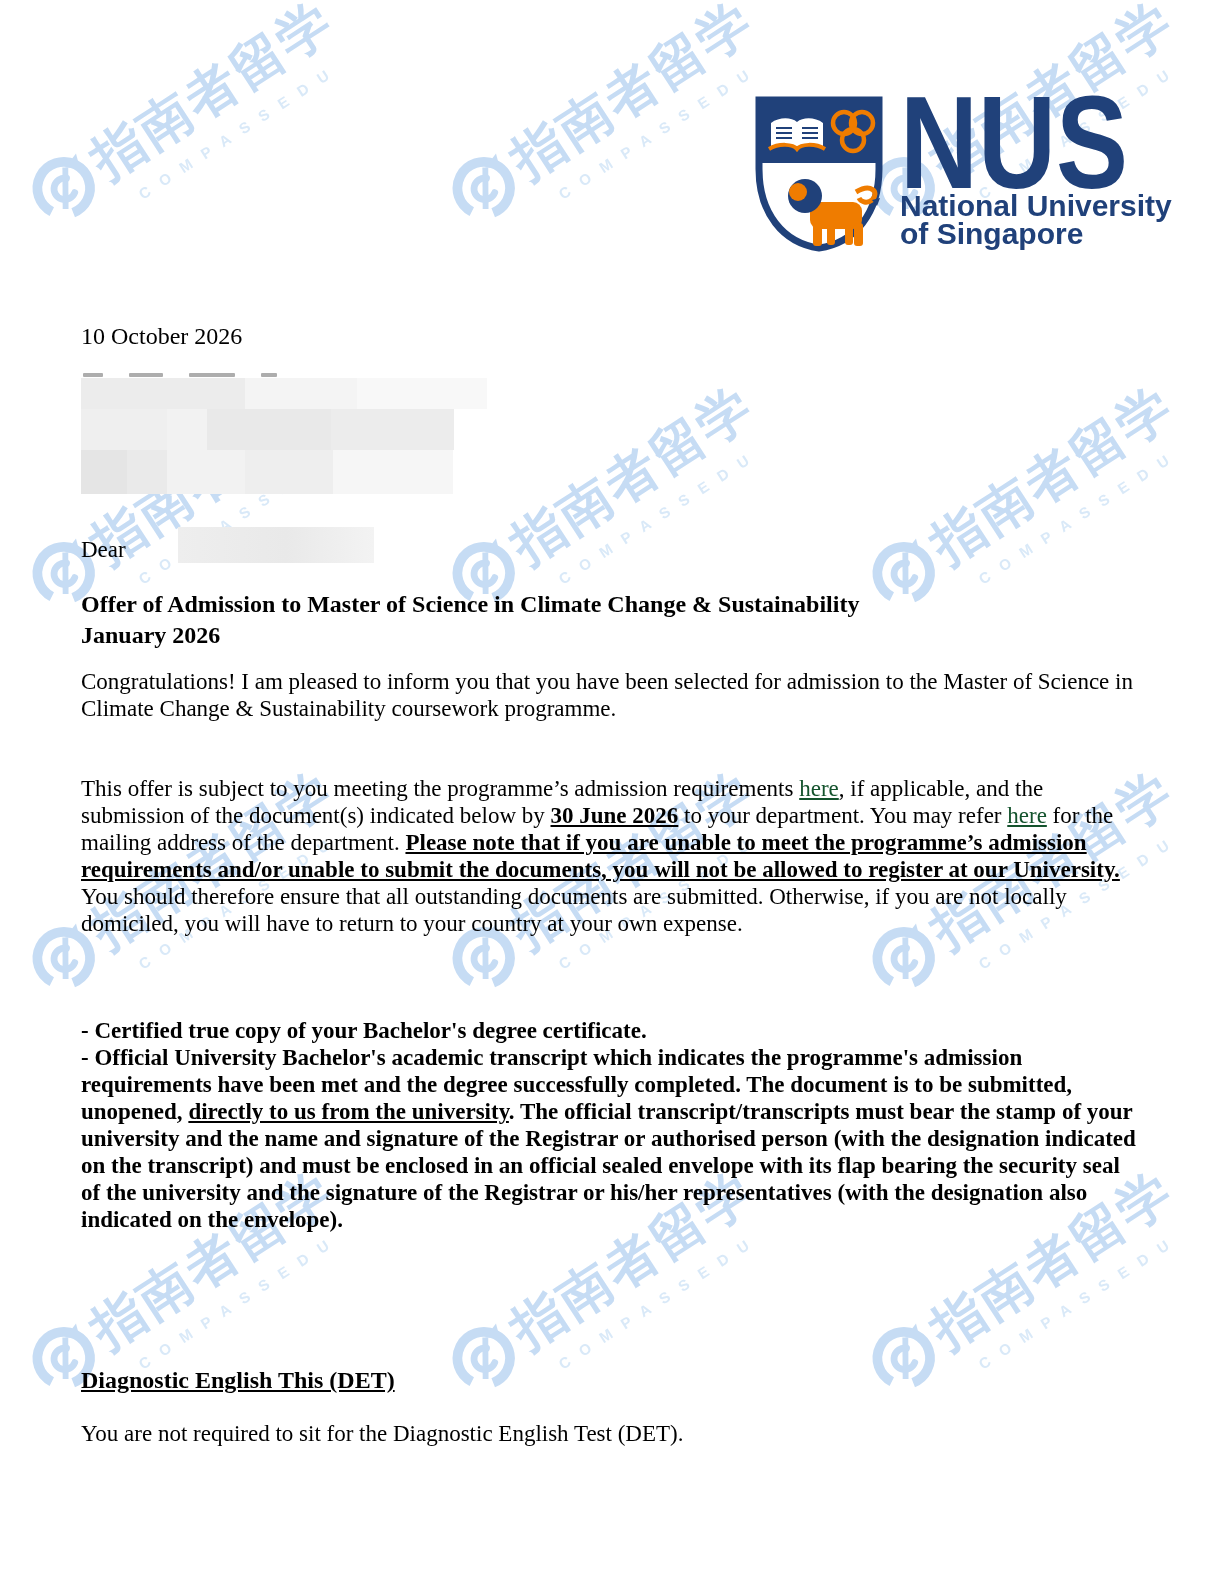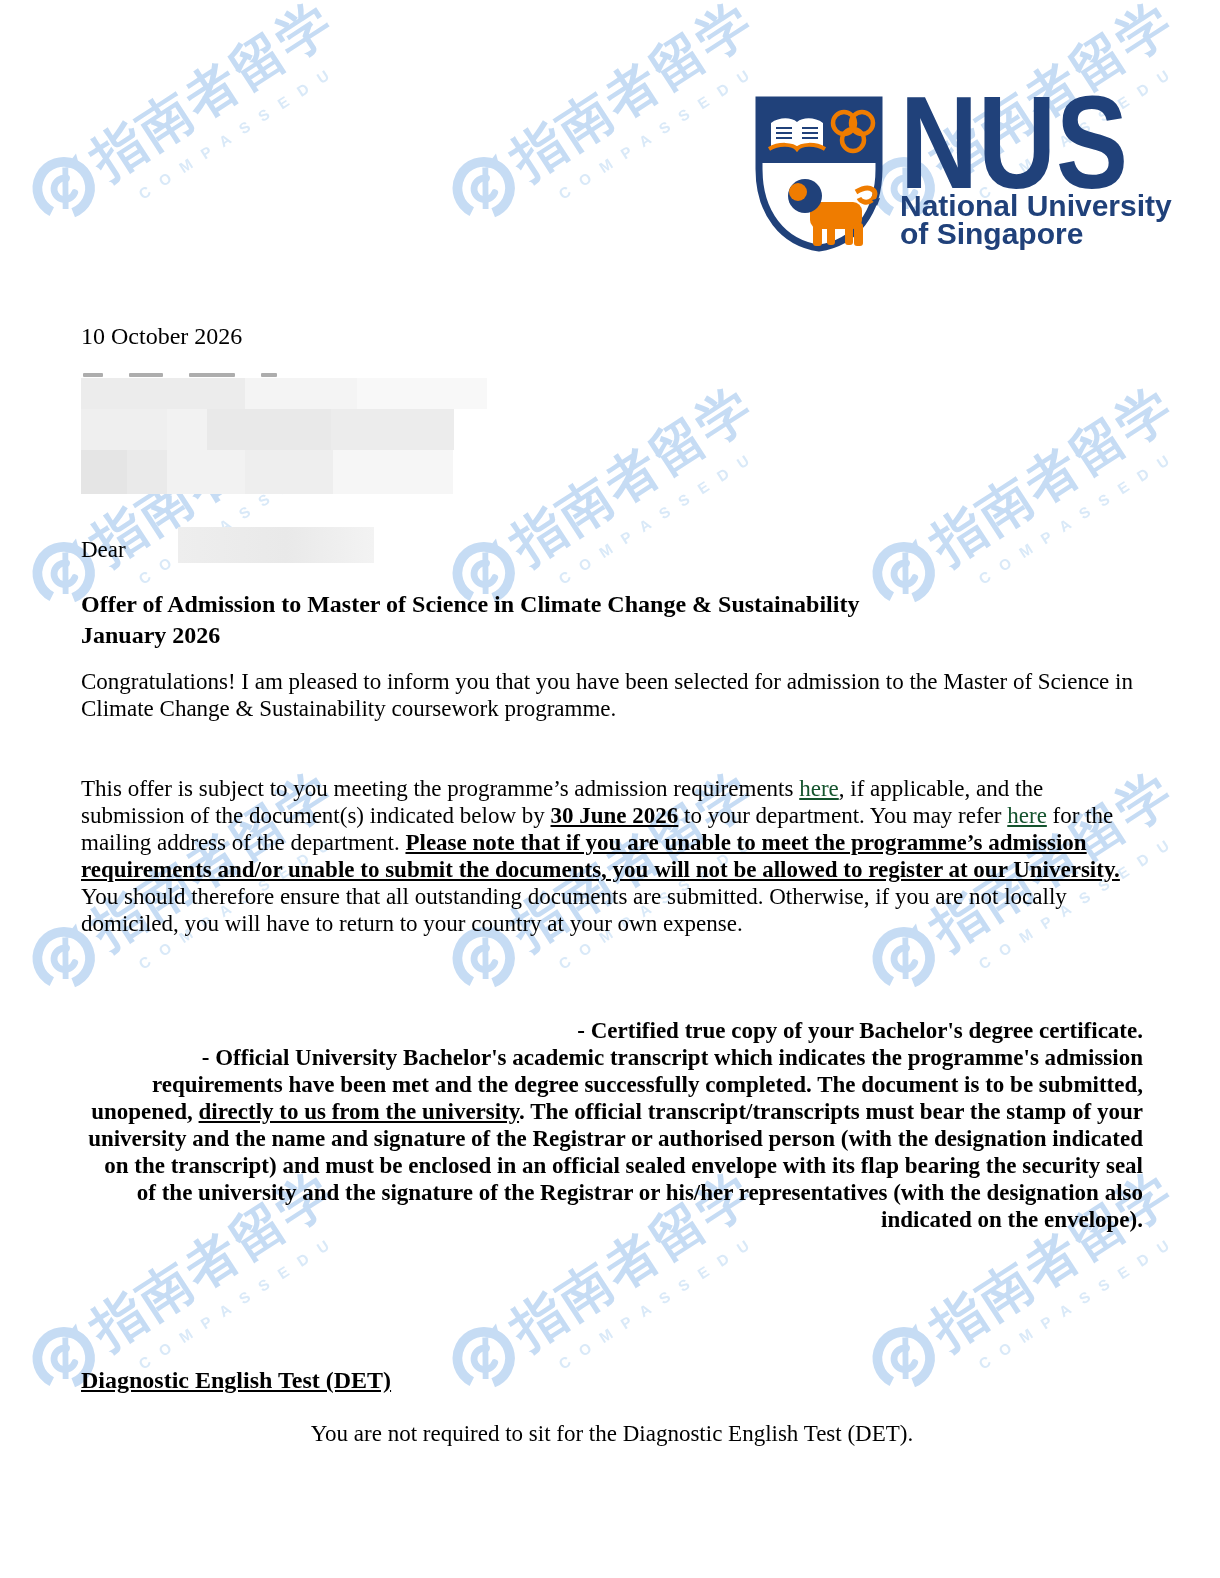--- a/index.html
+++ b/index.html
@@ -36,25 +36,25 @@
   .r-marks i{display:block;height:4px;background:#6a6a6a;opacity:.55;border-radius:1px;}
 
   .dear{margin:33px 0 0 0;display:flex;align-items:flex-end;}
   .redact-inline{display:inline-block;width:196px;height:36px;margin-left:52px;
                  background:linear-gradient(90deg,#eeeeee 0%,#e9e9e9 55%,#f3f3f3 100%);}
 
   .subject{margin:26px 0 0 0;font-size:24px;font-weight:bold;line-height:31px;}
   .para{margin:0;}
   .p-congrats{margin-top:17px;}
   .p-offer{margin-top:53px;}
-  .docs{margin-top:80px;font-weight:bold;text-align:right;}
+  .docs{margin-top:80px;font-weight:bold;}
   .docs p{margin:0;}
   .det-heading{margin:132px 0 0 0;font-size:24px;font-weight:bold;line-height:31px;
                text-decoration:underline;display:inline-block;}
-  .p-det{margin-top:24px;text-align:center;}
+  .p-det{margin-top:24px;}
 
   .bu{font-weight:bold;text-decoration:underline;}
   .u{text-decoration:underline;}
   .lnk{color:#14532d;text-decoration:underline;cursor:pointer;}
 </style>
 </head>
 <body>
 
 <div class="page">
 
@@ -288,19 +288,19 @@
     <p class="para p-congrats">Congratulations! I am pleased to inform you that you have been selected for admission to the Master of Science in Climate Change &amp; Sustainability coursework programme.</p>
 
     <p class="para p-offer"><span>This offer is subject to you meeting the programme’s admission requirements </span><span class="lnk">here</span><span>, if applicable, and the submission of the document(s) indicated below by </span><span class="bu">30 June 2026</span><span> to your department. You may refer </span><span class="lnk">here</span><span> for the mailing address of the department. </span><span class="bu">Please note that if you are unable to meet the programme’s admission requirements and/or unable to submit the documents, you will not be allowed to register at our University.</span><span> You should therefore ensure that all outstanding documents are submitted. Otherwise, if you are not locally domiciled, you will have to return to your country at your own expense.</span></p>
 
     <div class="docs">
       <p><span>- Certified true copy of your Bachelor's degree certificate.</span></p>
       <p><span>- Official University Bachelor's academic transcript which indicates the programme's admission requirements have been met and the degree successfully completed. The document is to be submitted, unopened, </span><span class="u">directly to us from the university</span><span>. The official transcript/transcripts must bear the stamp of your university and the name and signature of the Registrar or authorised person (with the designation indicated on the transcript) and must be enclosed in an official sealed envelope with its flap bearing the security seal of the university and the signature of the Registrar or his/her representatives (with the designation also indicated on the envelope).</span></p>
     </div>
 
     <div>
-      <h2 class="det-heading">Diagnostic English Test (DET)</h2>
+      <h2 class="det-heading">Diagnostic English This (DET)</h2>
     </div>
 
     <p class="para p-det">You are not required to sit for the Diagnostic English Test (DET).</p>
 
   </main>
 </div>
 
 </body></html>

